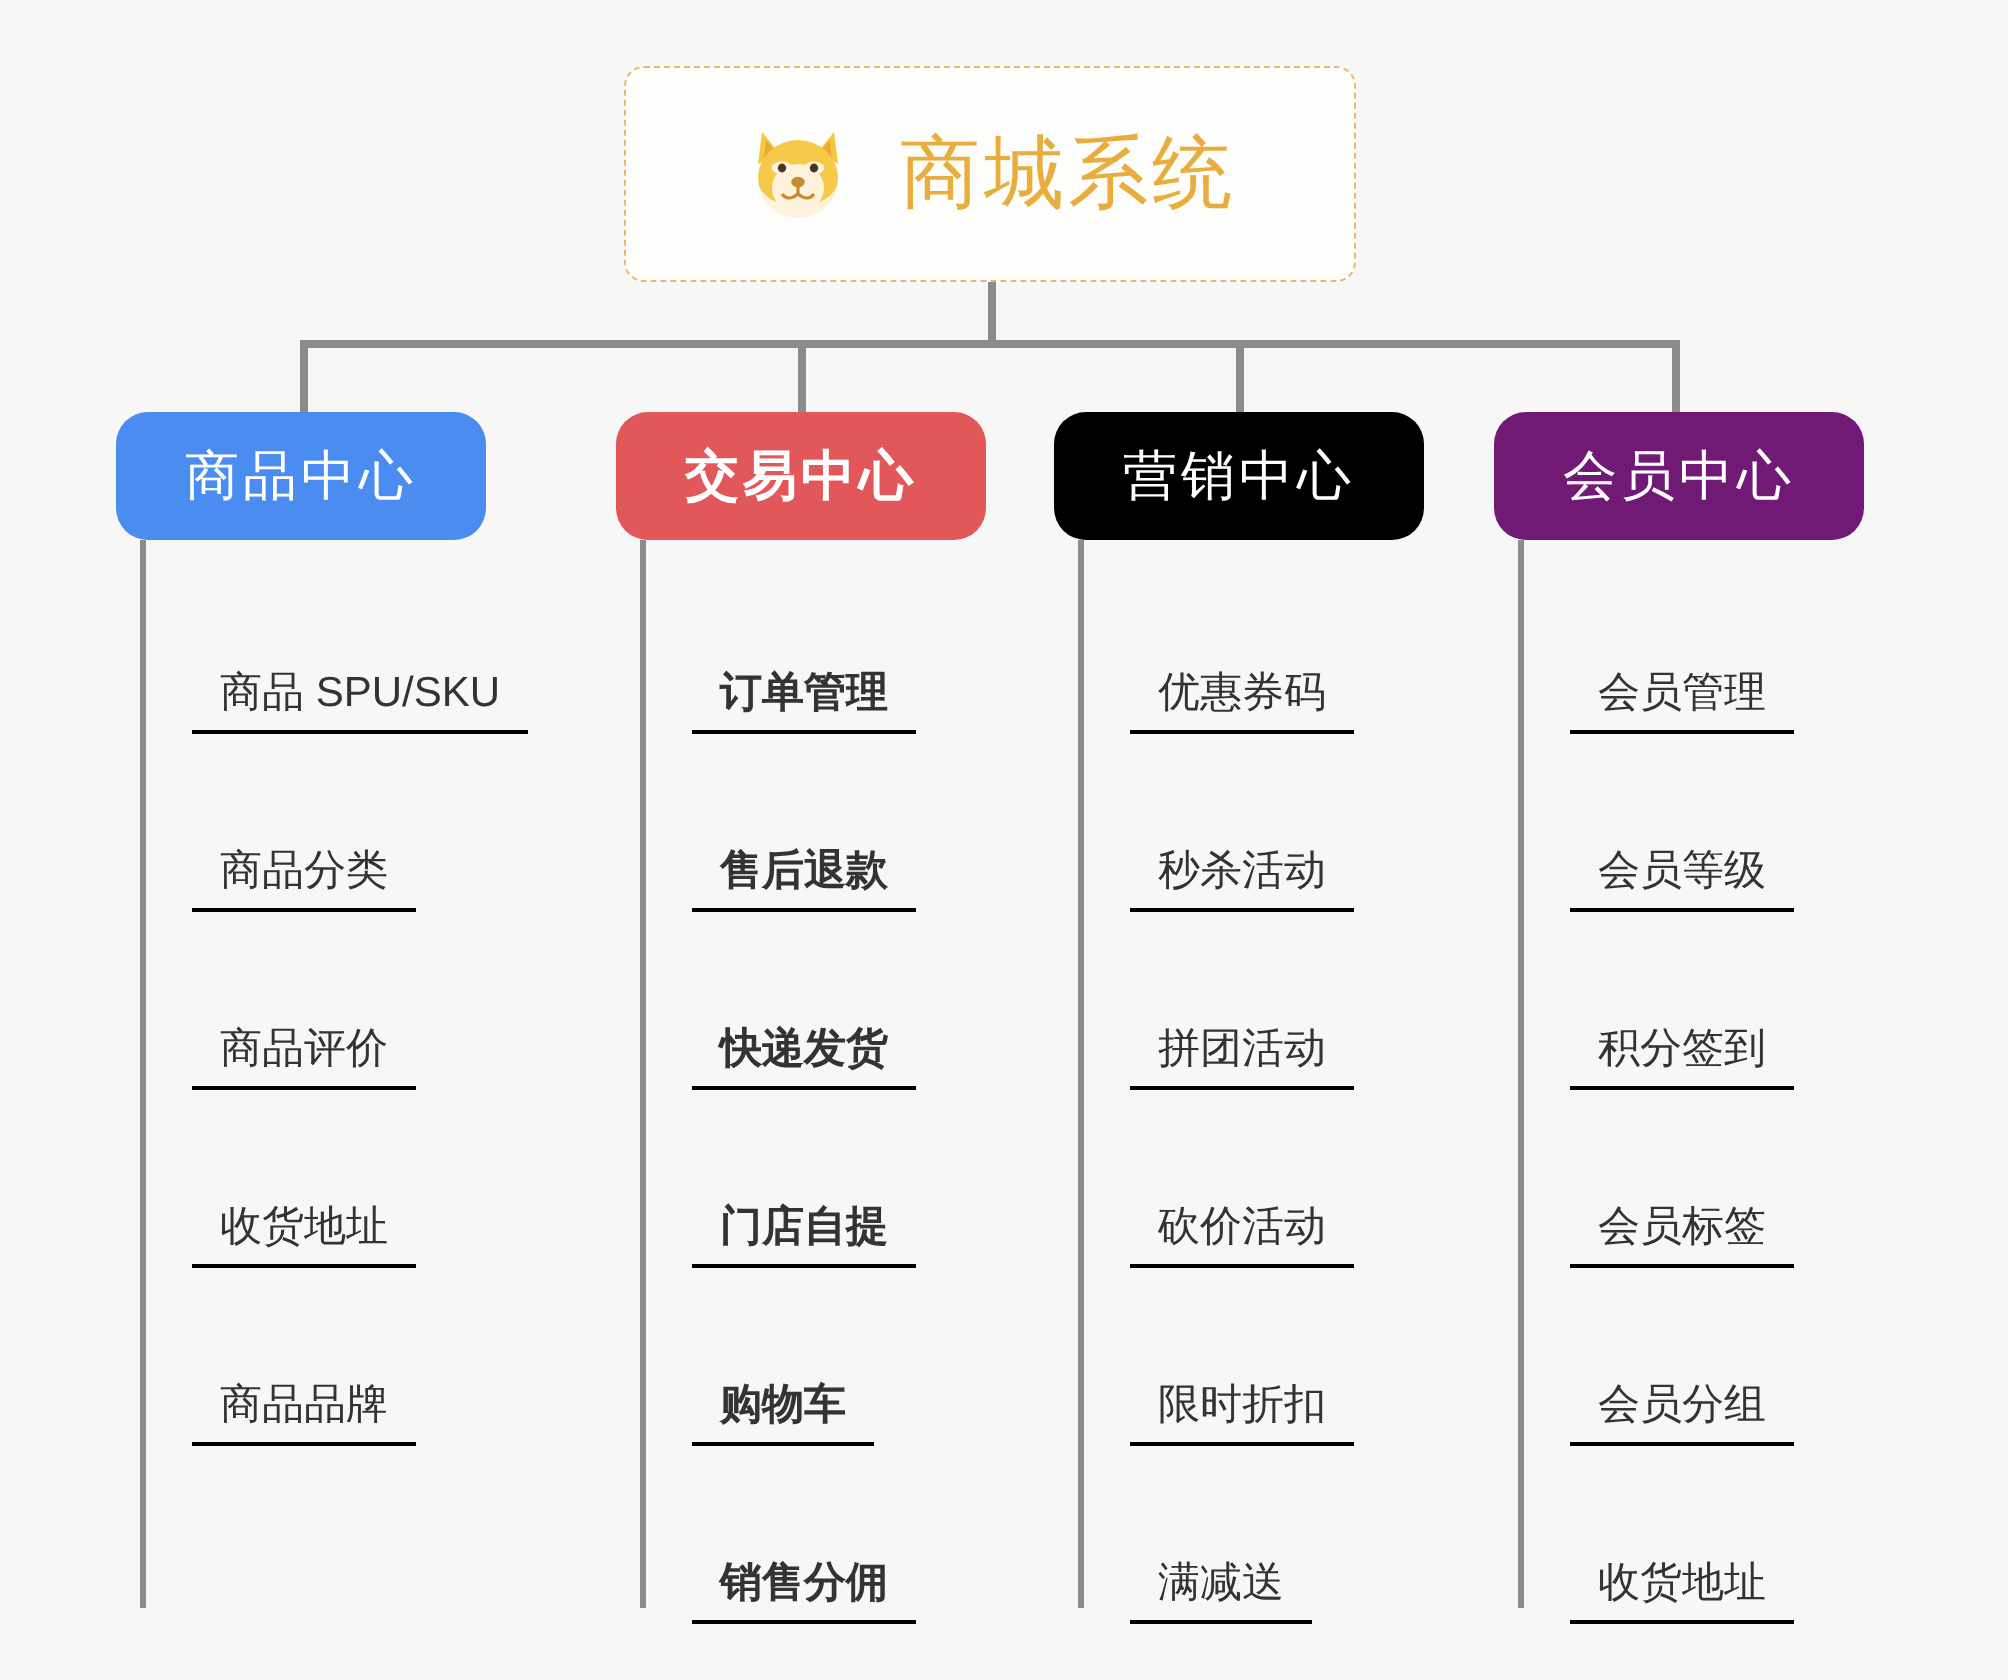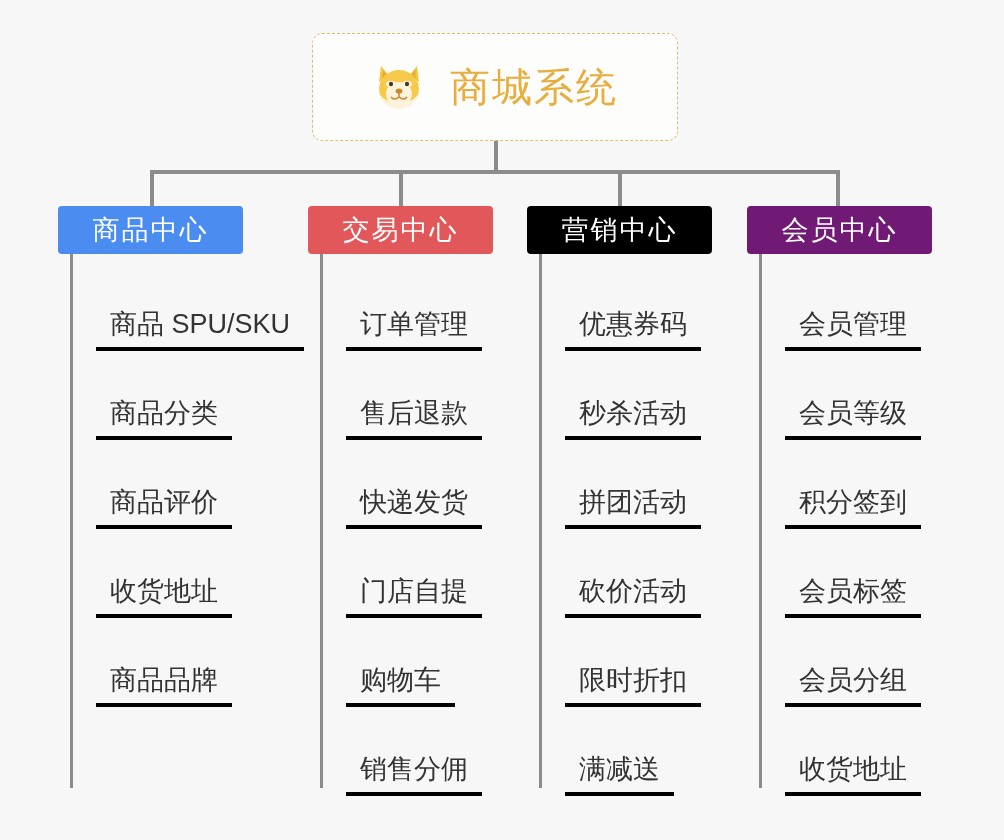--- a/index.html
+++ b/index.html
@@ -71,22 +71,22 @@
     width: 4px;
     height: 40px;
   }
 
   
   .column {
     position: absolute;
     top: 206px;
   }
   .cat-box {
-    height: 48px;
-    border-radius: 4px;
+    height: 64px;
+    border-radius: 16px;
     display: flex;
     align-items: center;
     justify-content: center;
     color: #ffffff;
     font-size: 27px;
     letter-spacing: 2px;
     box-sizing: border-box;
   }
 
   
@@ -103,25 +103,25 @@
     width: 3px;
     background: #8c8c8c;
   }
   .leaf {
     height: 89px;
     display: flex;
     align-items: flex-end;
     box-sizing: border-box;
   }
   .leaf-label {
-    font-size: 27px;
+    font-size: 21px;
     color: #333333;
     line-height: 1.1;
     padding: 0 14px 7px 14px;
-    border-bottom: 4px solid #000000;
+    border-bottom: 2px solid #000000;
     white-space: nowrap;
   }
 </style>
 </head>
 <body>
 
 <div id="mindmap">
 
   <div class="root-node">
     <span class="root-emoji">
@@ -170,21 +170,21 @@
             <span class="leaf-label">商品评价</span>
           </div>
           <div class="leaf">
             <span class="leaf-label">收货地址</span>
           </div>
           <div class="leaf">
             <span class="leaf-label">商品品牌</span>
           </div>
         </div>
       </div>
-      <div class="column" style="left: 308px;">
+      <div class="column" style="left: 308px; font-weight: bold;">
         <div class="cat-box" style="background: rgb(226, 88, 90); width: 185px;">
           <span>交易中心</span>
         </div>
         <div class="leaves">
           <div class="trunk" style="height: 534px;"></div>
           <div class="leaf">
             <span class="leaf-label">订单管理</span>
           </div>
           <div class="leaf">
             <span class="leaf-label">售后退款</span>

